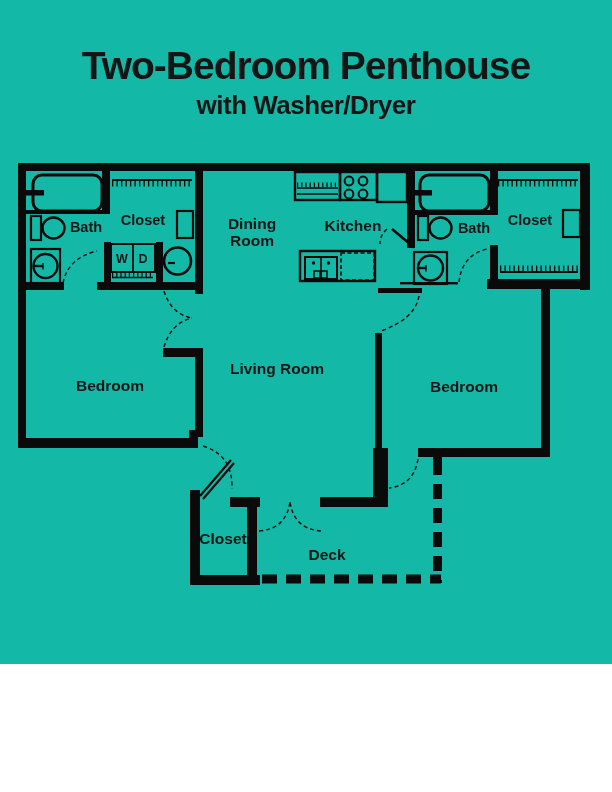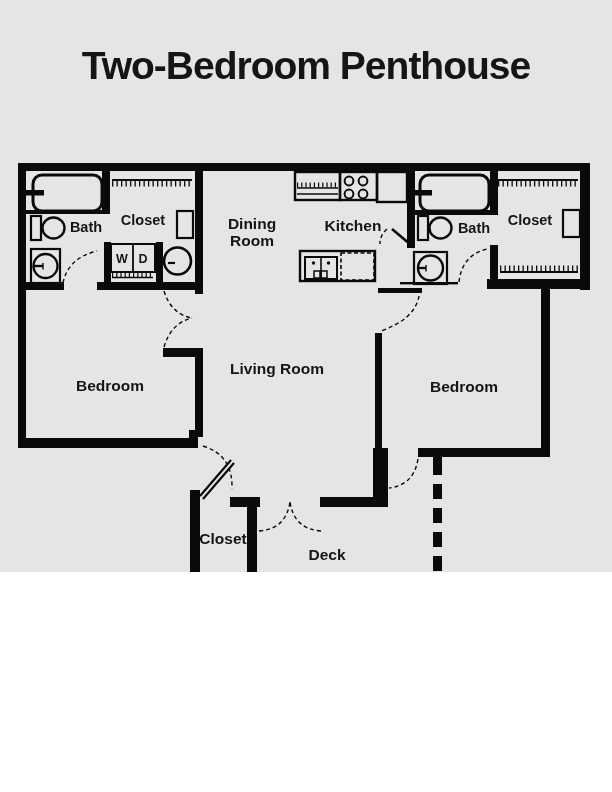--- a/index.html
+++ b/index.html
@@ -1,30 +1,31 @@
 <!DOCTYPE html>
 <html><head>
 <meta charset="utf-8">
 <style>
   html,body{margin:0;padding:0;background:#fff;}
-  .page{position:relative;width:612px;height:572px;background:#e5e5e5;overflow:hidden;
+  .page{position:relative;width:612px;height:664px;background:#14b8a6;overflow:hidden;
         font-family:"Liberation Sans", sans-serif;color:#0a0a0a;}
   .title{position:absolute;left:0;right:0;top:44px;text-align:center;
          font-size:39px;font-weight:700;letter-spacing:-1px;color:#151515;}
   .subtitle{position:absolute;left:0;right:0;top:90px;text-align:center;
          font-size:26px;font-weight:700;letter-spacing:-0.5px;color:#151515;}
   svg{position:absolute;left:0;top:0;}
   svg text{font-family:"Liberation Sans", sans-serif;fill:#151515;}
 </style>
 </head>
 <body>
 
 <div class="page">
 
   <div class="title">Two-Bedroom Penthouse</div>
+  <div class="subtitle">with Washer/Dryer</div>
 
   <svg width="612" height="792" viewBox="0 0 612 792">
 
     <g fill="#0a0a0a">
       <rect x="18" y="163" width="572" height="8"></rect>
       <rect x="18" y="163" width="8" height="285"></rect>
       <rect x="580" y="163" width="10" height="127"></rect>
 
       <rect x="195" y="171" width="8" height="123"></rect>
       <rect x="195" y="348" width="8" height="89"></rect>

